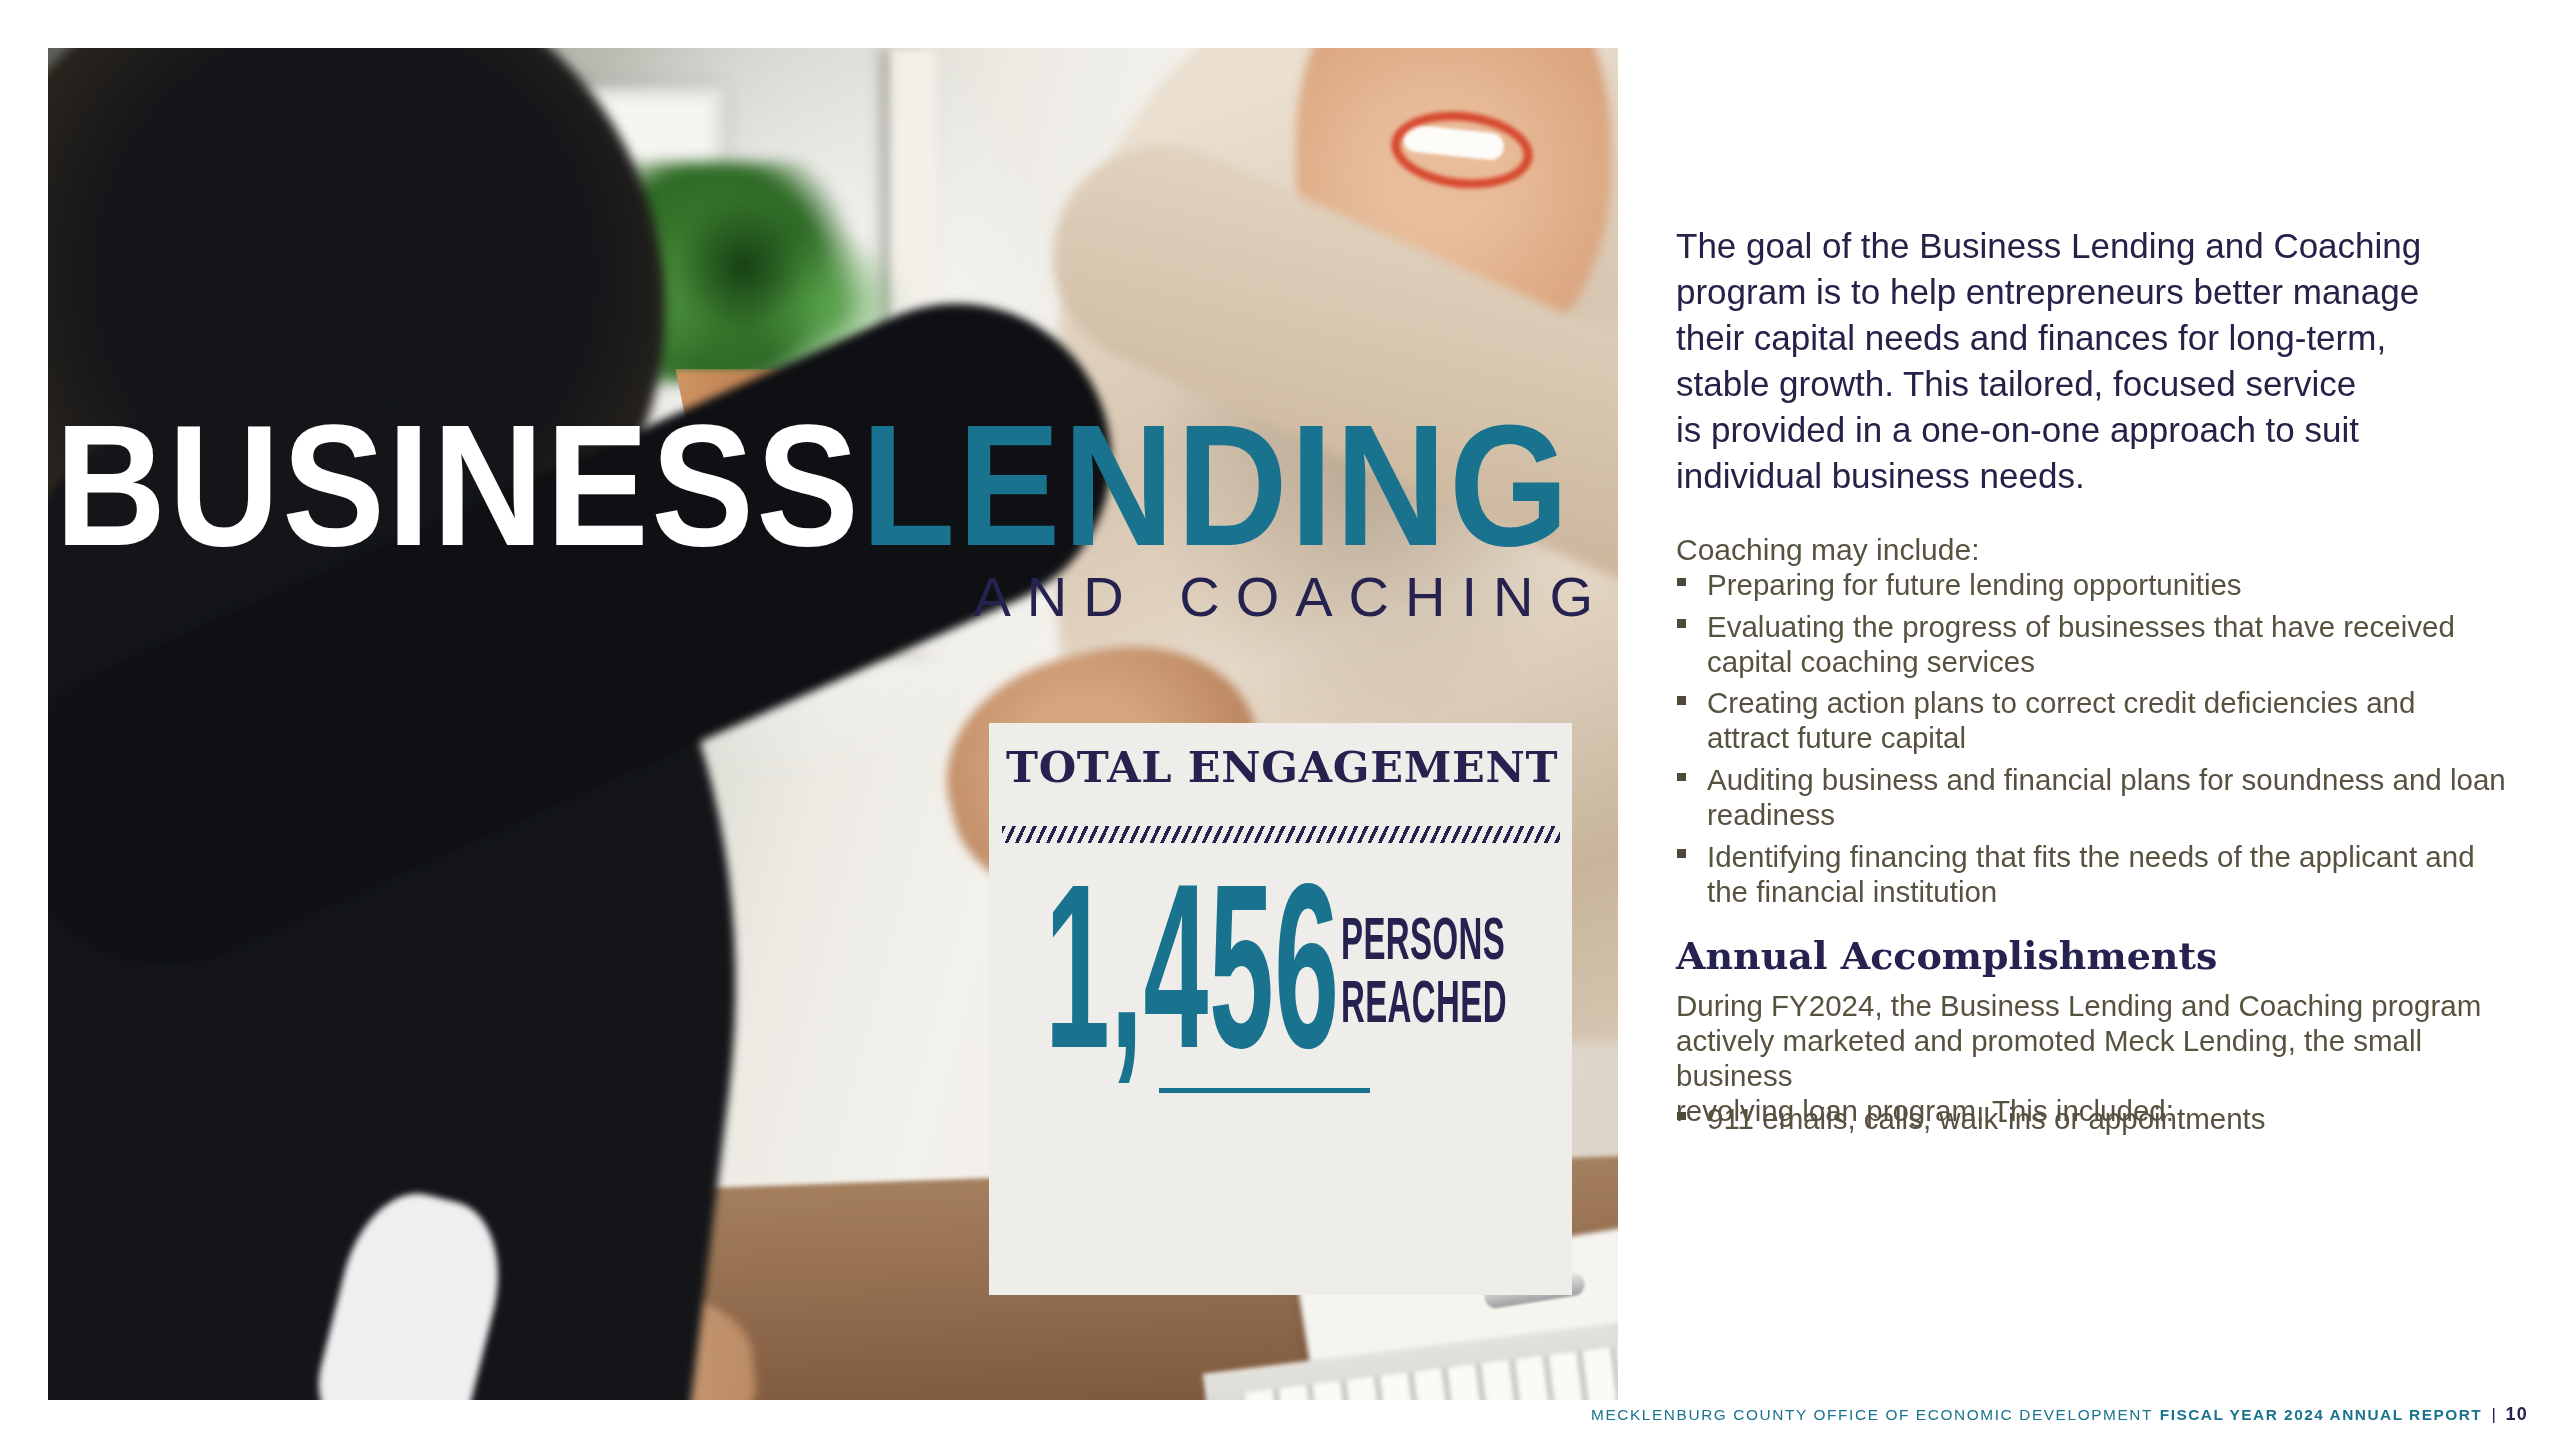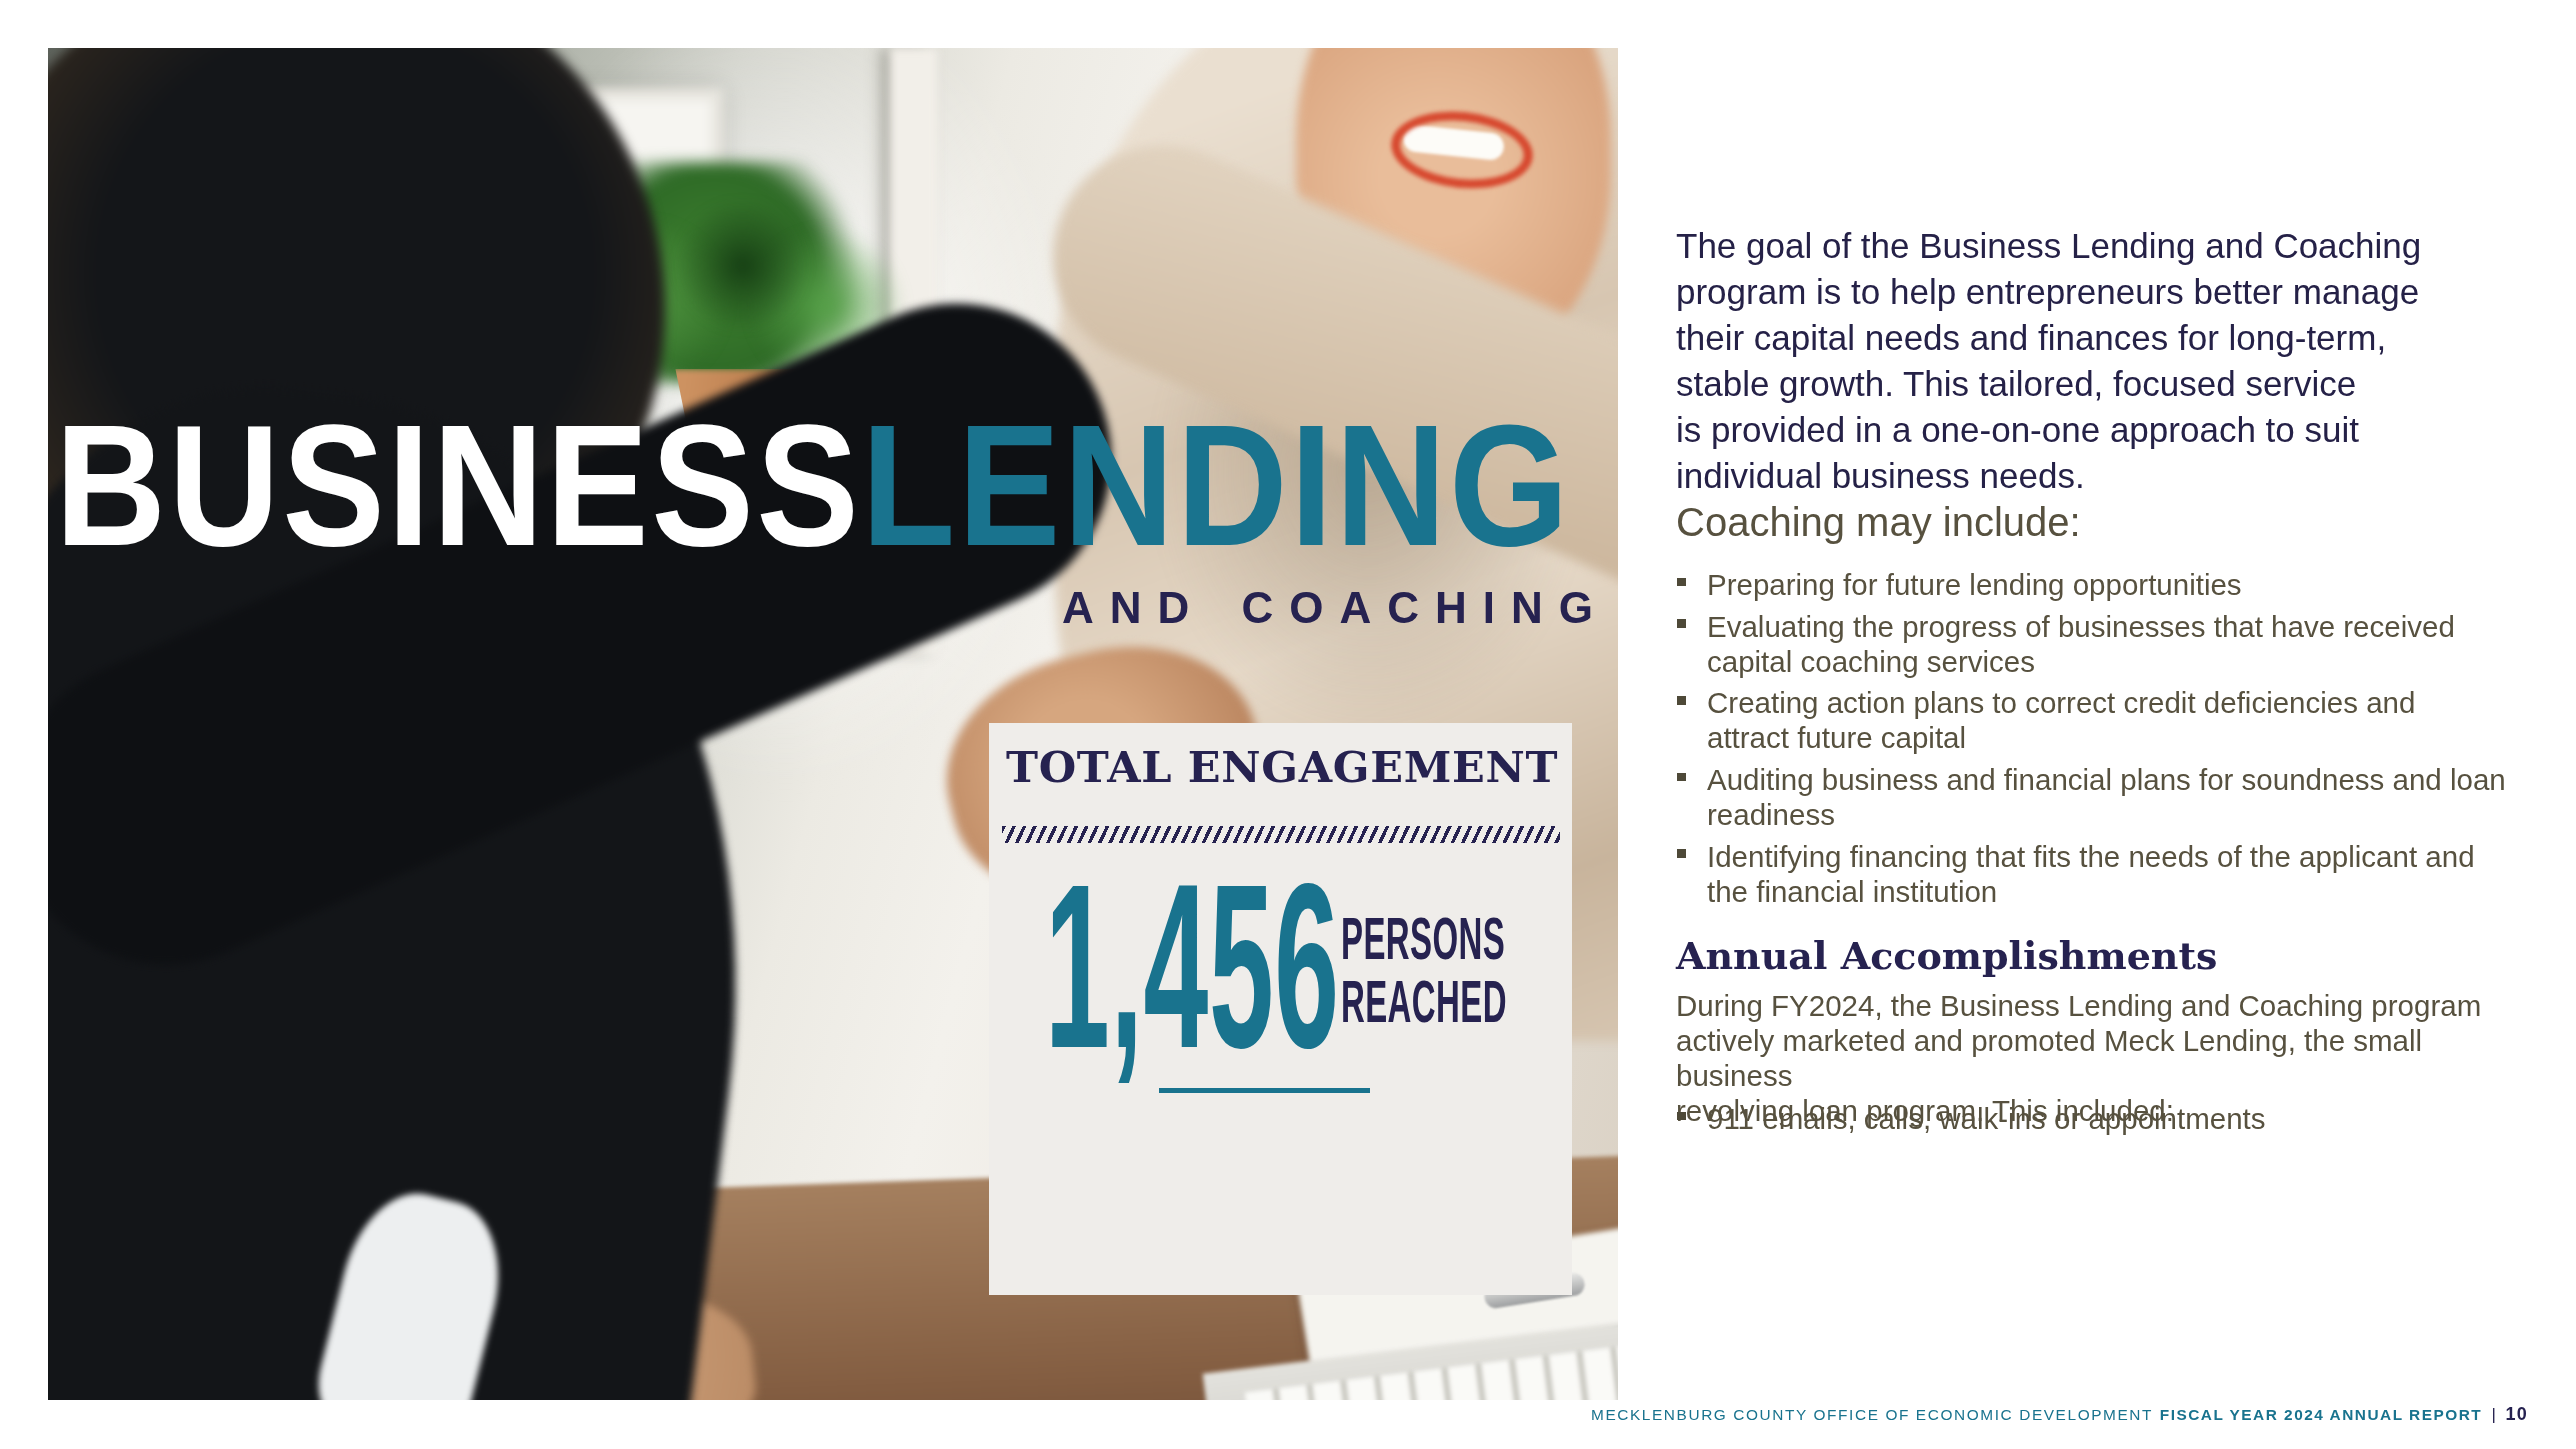--- a/index.html
+++ b/index.html
@@ -41,36 +41,36 @@
   .hand-rest{left:396px;top:1241px;width:309px;height:161px;background:radial-gradient(circle at 40% 40%,#d2a57f,#b98a64);border-radius:50% 50% 30% 30%;transform:rotate(-6deg);filter:blur(4px);}
   .suit-body{left:-148px;top:349px;width:839px;height:1174px;background:#131518;border-radius:38% 55% 10% 10%;transform:rotate(7deg);filter:blur(4px);}
   .suit-arm{left:40px;top:657px;width:1174px;height:309px;background:#0e1013;border-radius:154px;transform:rotate(-24deg);transform-origin:left bottom;filter:blur(4px);}
   .white-shirt{left:288px;top:1147px;width:154px;height:241px;background:#edeff0;border-radius:40% 40% 20% 20%;transform:rotate(14deg);filter:blur(3.4px);}
   .hands{left:899px;top:604px;width:315px;height:241px;background:radial-gradient(circle at 45% 45%,#d6a67f 30%,#bb8660 80%);border-radius:46%;transform:rotate(-14deg);filter:blur(4.7px);}
 
   
   .hero-title{position:absolute;left:55px;top:399px;font-weight:700;font-size:173px;line-height:1;letter-spacing:2.7px;white-space:nowrap;transform:scaleX(.89);transform-origin:left top;z-index:6;}
   .hero-title .w1{color:#ffffff;}
   .hero-title .w2{color:var(--teal,#19738e);}
-  .hero-subtitle{position:absolute;right:967px;top:583px;font-weight:700;font-size:44px;letter-spacing:16px;word-spacing:8px;color:var(--navy,#262250);z-index:6;white-space:nowrap;}
+  .hero-subtitle{position:absolute;right:967px;top:564px;font-weight:400;font-size:56px;letter-spacing:16px;word-spacing:8px;color:var(--navy,#262250);z-index:6;white-space:nowrap;}
 
   
   .card{position:absolute;left:989px;top:723px;width:583px;height:572px;background:var(--card_bg,#efedea);z-index:5;}
   .card *{position:absolute;}
   .card-heading{left:17px;top:23px;font-family:"DejaVu Serif","Liberation Serif",serif;font-weight:700;font-size:43px;line-height:1;letter-spacing:0.7px;color:var(--navy,#262250);white-space:nowrap;}
   .card-hatch{left:12.7px;top:103px;width:558px;height:17px;background:repeating-linear-gradient(115deg,var(--navy,#262250) 0 3.4px,rgba(0,0,0,0) 3.4px 9.4px);}
   .stat-value{left:56px;top:127px;font-weight:700;font-size:233px;line-height:1;letter-spacing:1.3px;color:var(--teal,#19738e);transform:scaleX(.5);transform-origin:left top;white-space:nowrap;}
   .stat-label{left:352px;top:184px;font-weight:700;font-size:60px;line-height:63px;color:var(--navy,#262250);transform:scaleX(.55);transform-origin:left top;white-space:pre-line;letter-spacing:0.7px;}
   .stat-rule{left:170px;top:365px;width:211px;height:5.4px;background:var(--teal,#19738e);}
   .card-caption{left:36px;top:413px;font-family:"DejaVu Serif","Liberation Serif",serif;font-style:italic;font-size:23px;line-height:30px;color:var(--body_text,#57513f);white-space:pre-line;}
 
   
   .rcol{position:absolute;left:1676px;top:0;width:865px;}
   .intro{position:absolute;left:0;top:184px;font-size:35px;line-height:46px;color:#252147;white-space:pre-line;margin-top:39px;}
-  .coach-heading{position:absolute;left:0;top:504px;font-size:40px;line-height:36px;color:var(--body_text,#57513f);}
+  .coach-heading{position:absolute;left:0;top:532px;font-size:30px;line-height:36px;color:var(--body_text,#57513f);}
   .blist{position:absolute;left:0;margin:0;padding:0;list-style:none;font-size:29.5px;line-height:35px;color:var(--body_text,#57513f);}
   .blist.l1{top:567px;}
   .blist.l2{top:1101px;}
   .blist li{position:relative;padding-left:31px;margin-bottom:6.7px;}
   .blist li .marker{position:absolute;left:1.3px;top:10.7px;width:8.7px;height:8.7px;background:#4e4938;}
   .blist li span.t{white-space:pre-line;margin-top:20px;}
   .acc-heading{position:absolute;left:0;top:933px;font-family:"DejaVu Serif","Liberation Serif",serif;font-weight:700;font-size:38px;line-height:45px;color:var(--navy,#262250);}
   .acc-intro{position:absolute;left:0;top:988px;font-size:29.5px;line-height:35px;color:var(--body_text,#57513f);white-space:pre-line;}
 
   

